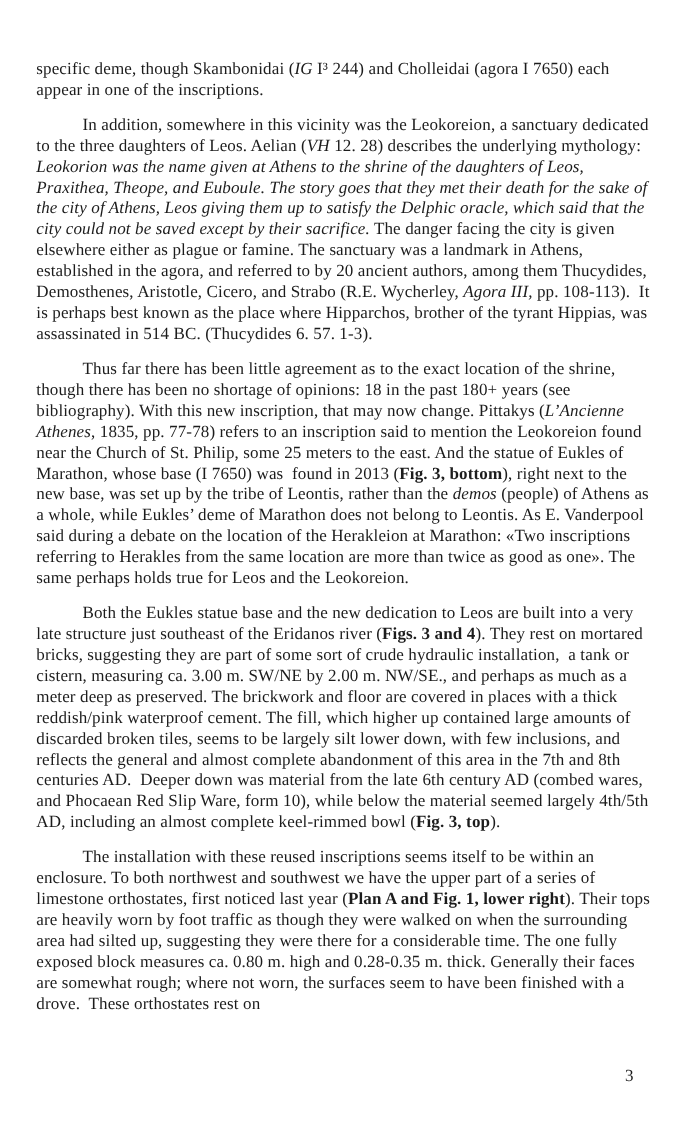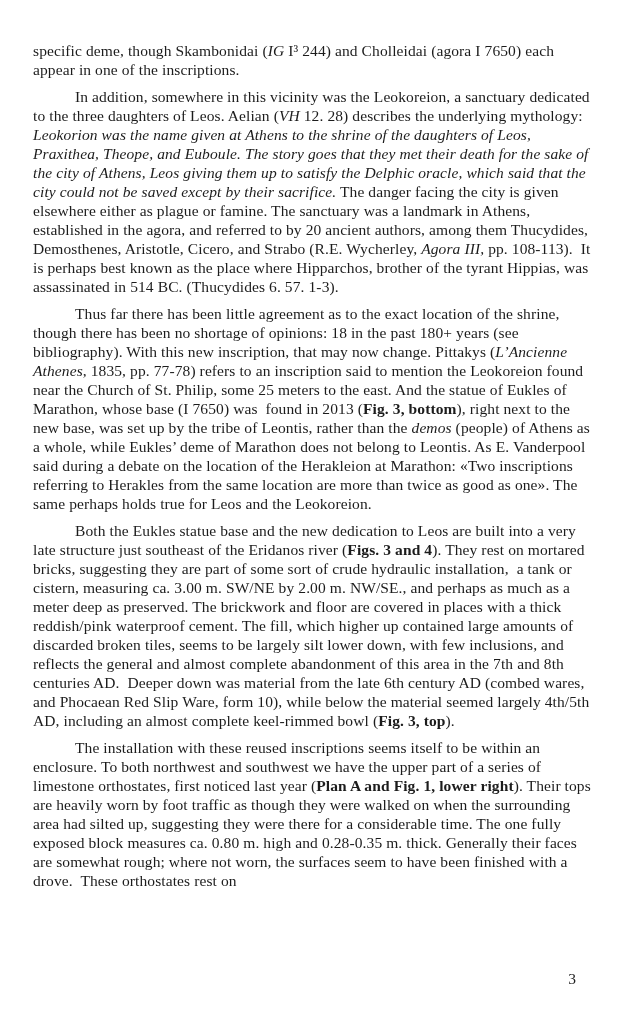--- a/index.html
+++ b/index.html
@@ -12,21 +12,21 @@
     color: #1c1c1c;
     overflow: hidden;
   }
   .text-block {
     position: absolute;
     left: 33px;
     top: 40px;
     width: 566px;
   }
   .para {
-    margin: 1px 0 8px 0;
+    margin: 13px 0 8px 0;
     font-size: 15.5px;
     line-height: 19px;
     letter-spacing: 0.1px;
     text-align: left;
     white-space: pre-wrap;
   }
   .para + .para { text-indent: 42px; }
   .i { font-style: italic; }
   .b { font-weight: bold; text-align: center; }
   .page-number {

